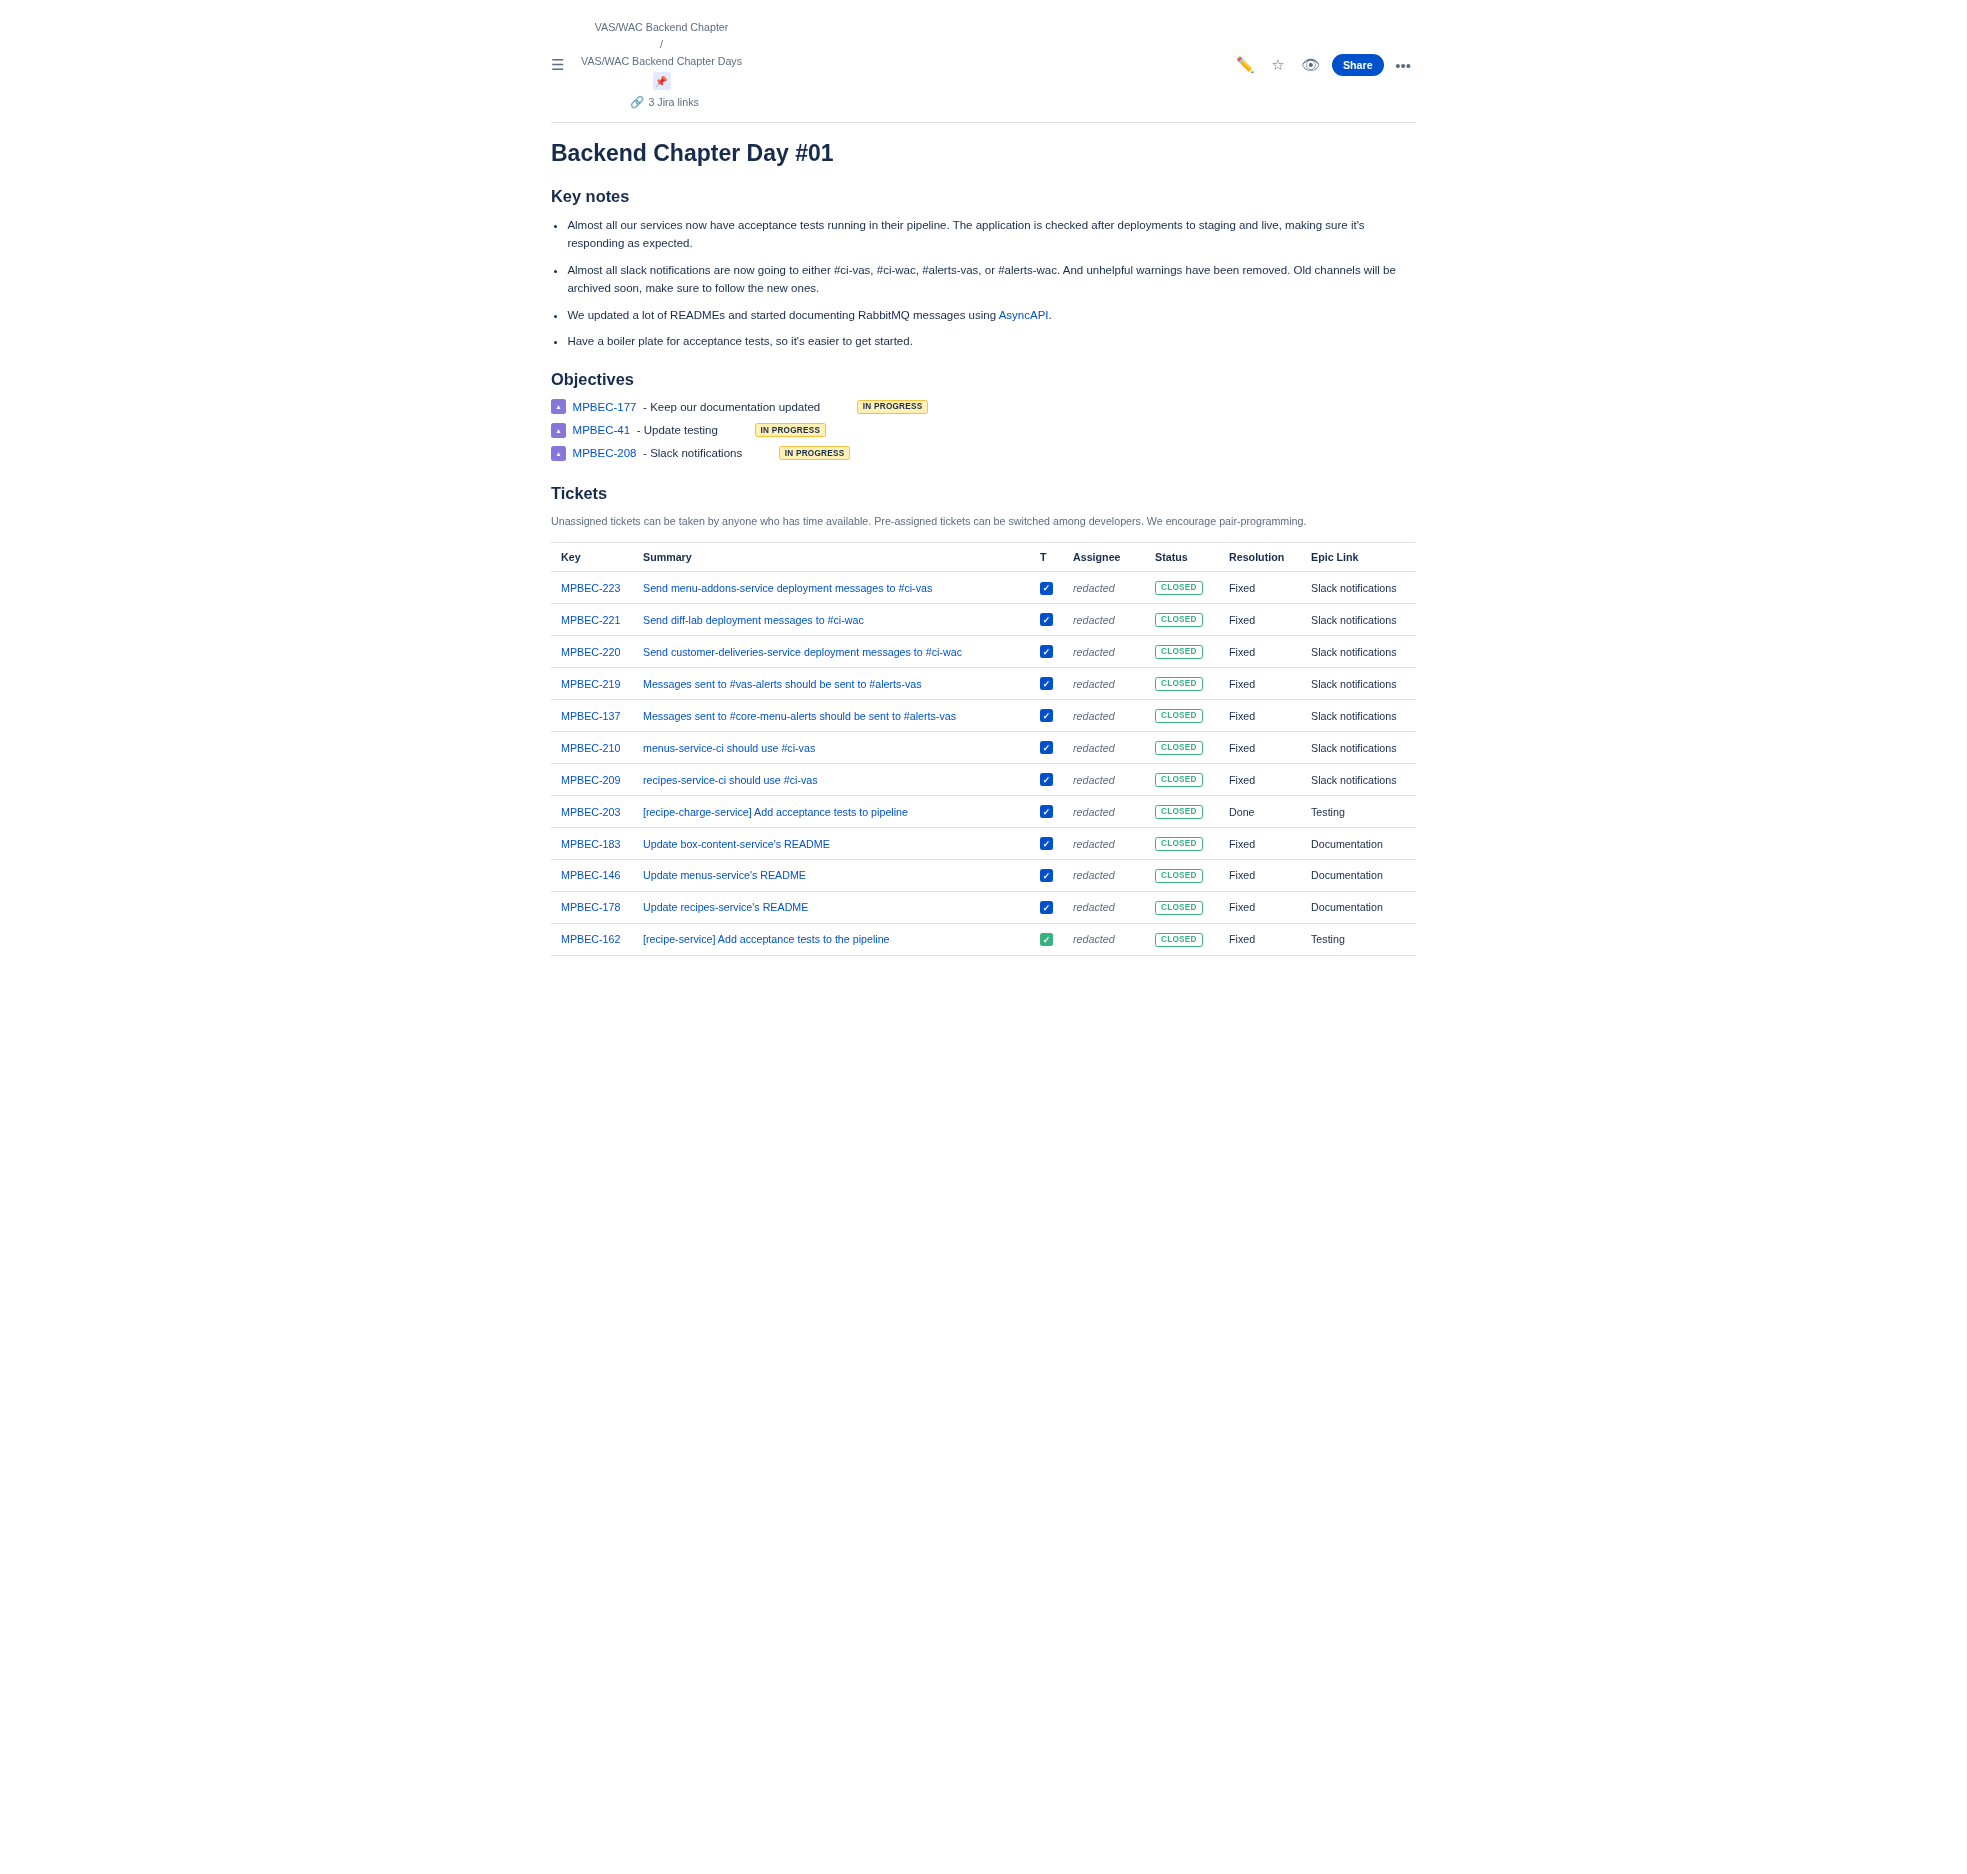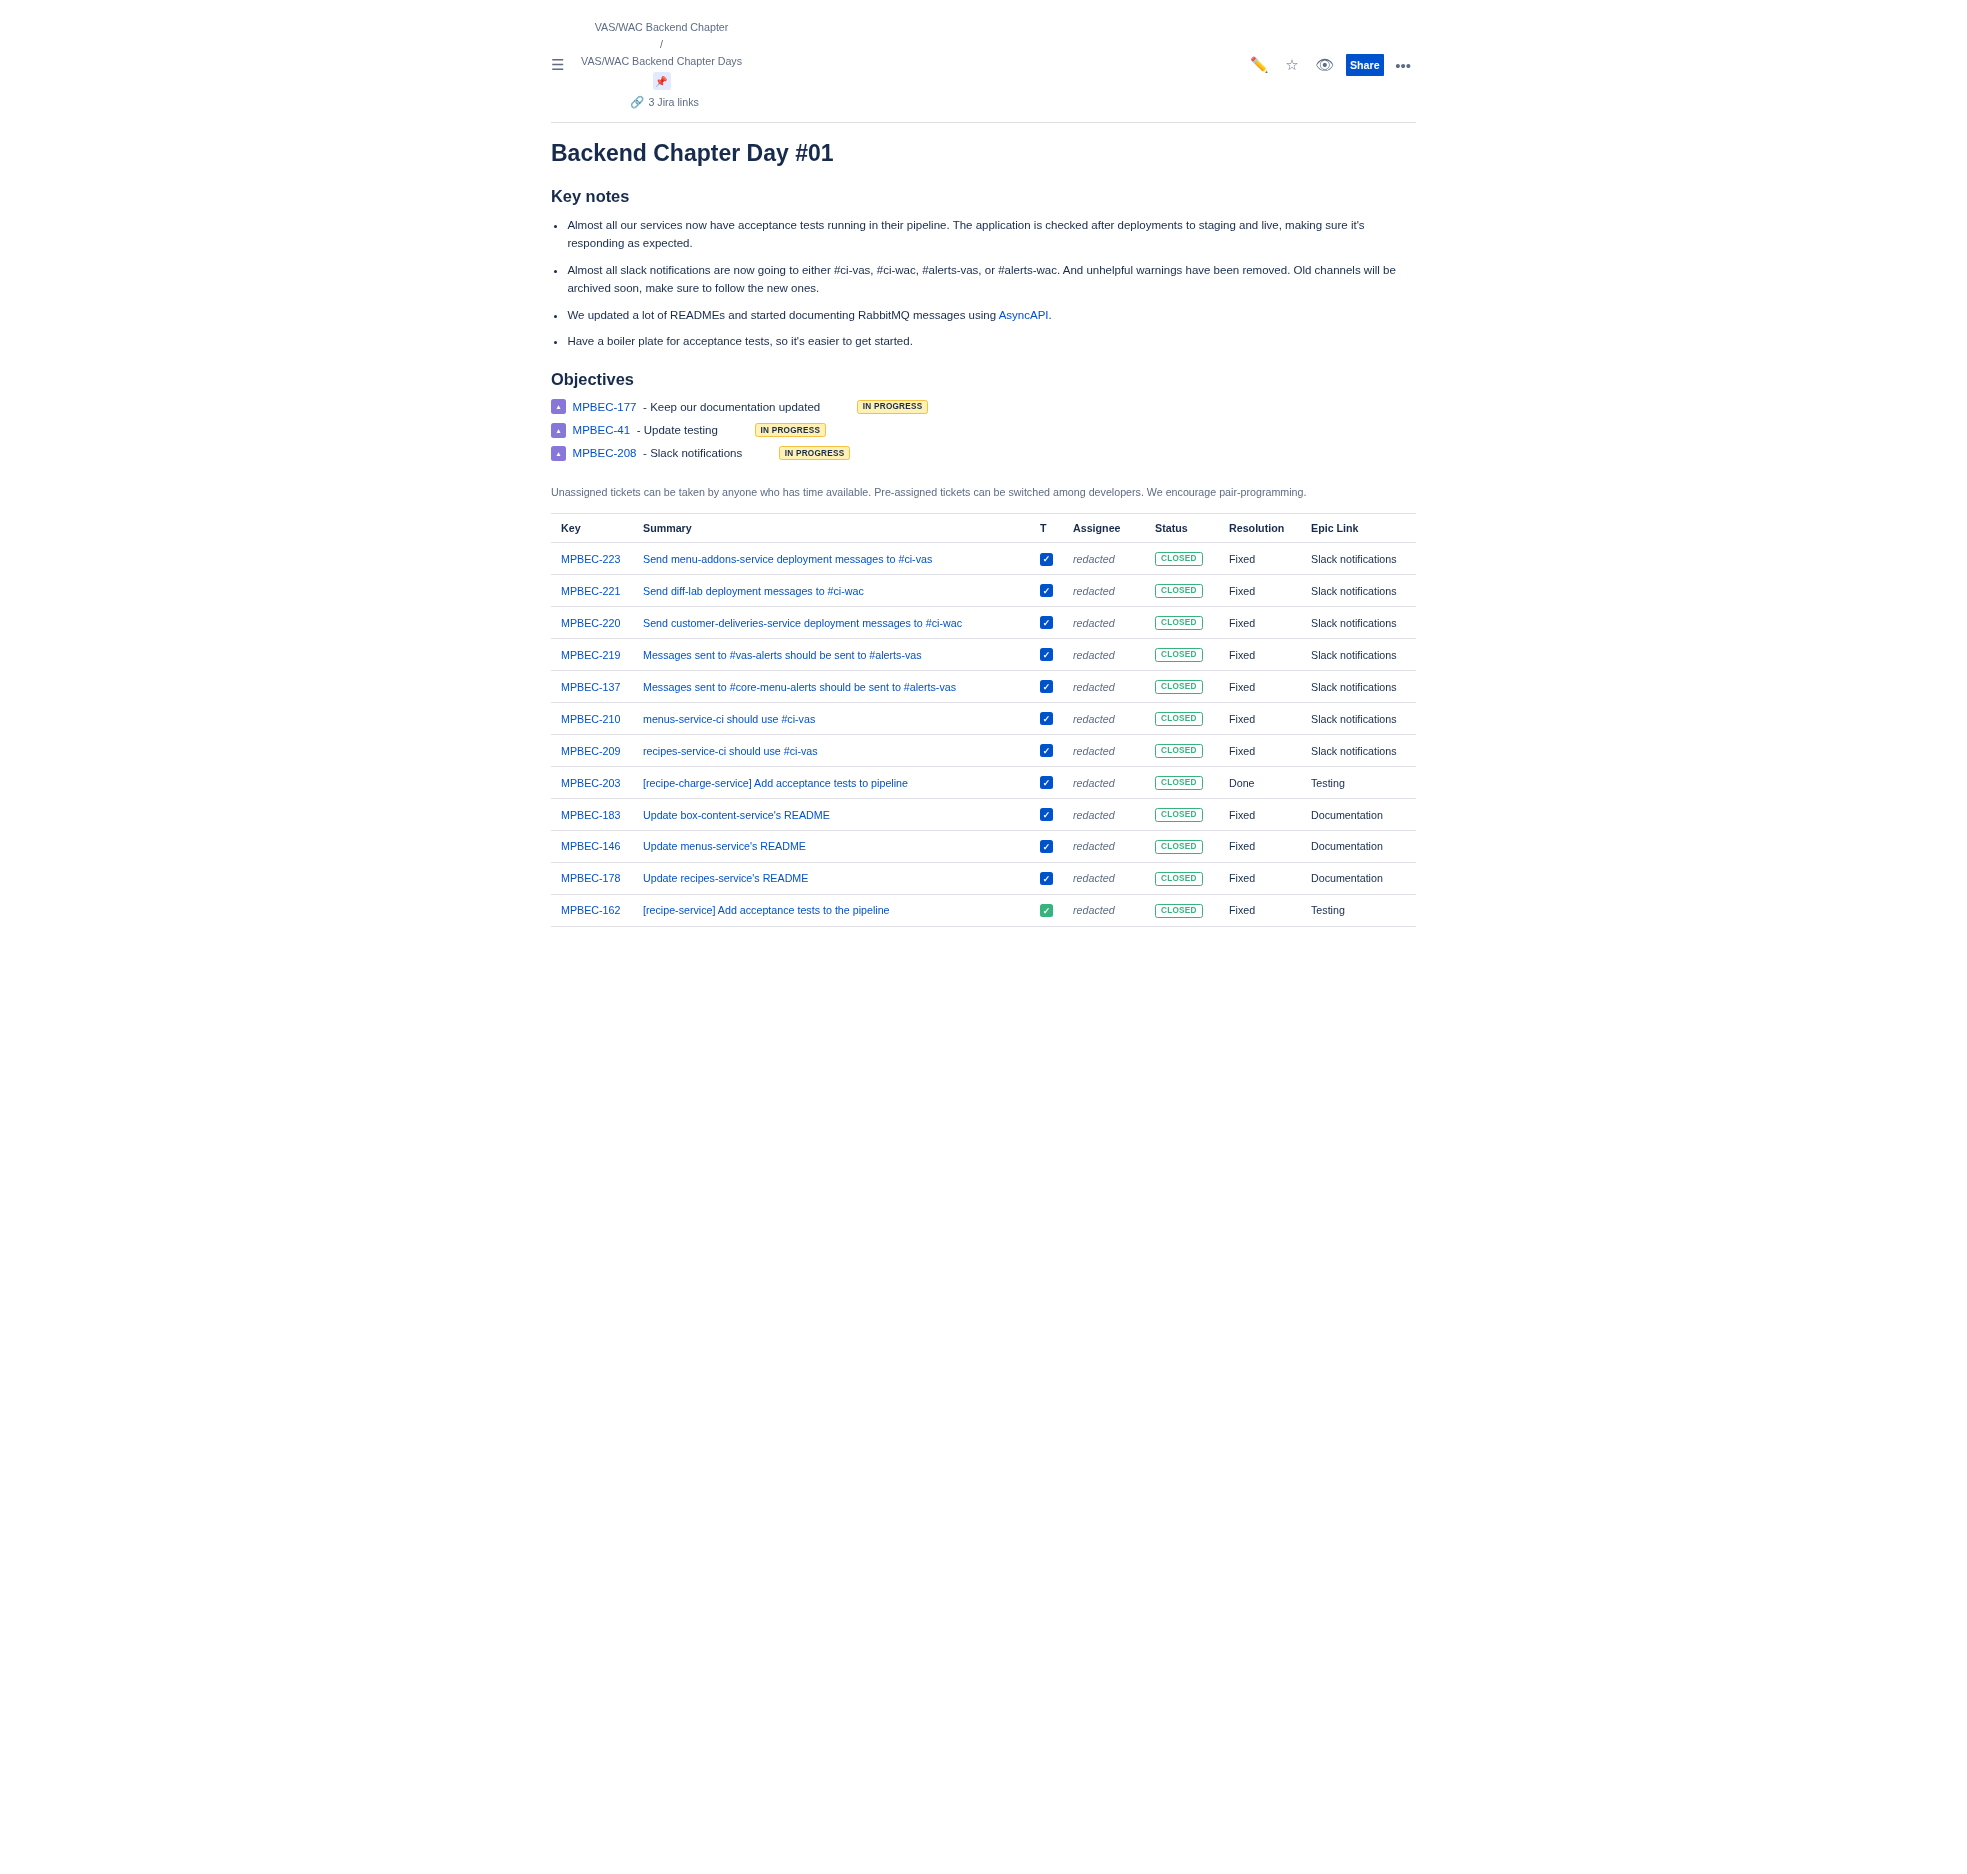--- a/index.html
+++ b/index.html
@@ -57,22 +57,22 @@
       font-size: 15px;
       padding: 3.3px 5px;
       border-radius: 3.3px;
       display: flex;
       align-items: center;
     }
     .share-btn {
       background: #0052cc;
       color: #fff;
       border: none;
-      border-radius: 1px;
-      padding: 5px 4px;
+      border-radius: 11px;
+      padding: 5px 11px;
       font-size: 10.7px;
       font-weight: 600;
       cursor: pointer;
     }
     
     .page-title {
       font-size: 23px;
       font-weight: 700;
       color: #172b4d;
       margin-bottom: 20px;
@@ -337,20 +337,21 @@
       <li>
         <span class="obj-icon"></span>
         <a class="obj-key" href="#">MPBEC-208</a>
         <span class="obj-summary">- <span>Slack notifications</span></span>
         <span class="badge-in-progress">IN PROGRESS</span>
       </li>
     </ul>
   </section>
 
   <section class="tickets-section">
+    <h2 class="section-heading">Tickets</h2>
     <p class="tickets-desc">Unassigned tickets can be taken by anyone who has time available. Pre-assigned tickets can be switched among developers. We encourage pair-programming.</p>
 
     <table class="tickets-table">
       <thead>
         <tr>
           <th class="col-key">
             <span>Key</span>
           </th>
           <th class="col-summary">
             <span>Summary</span>

